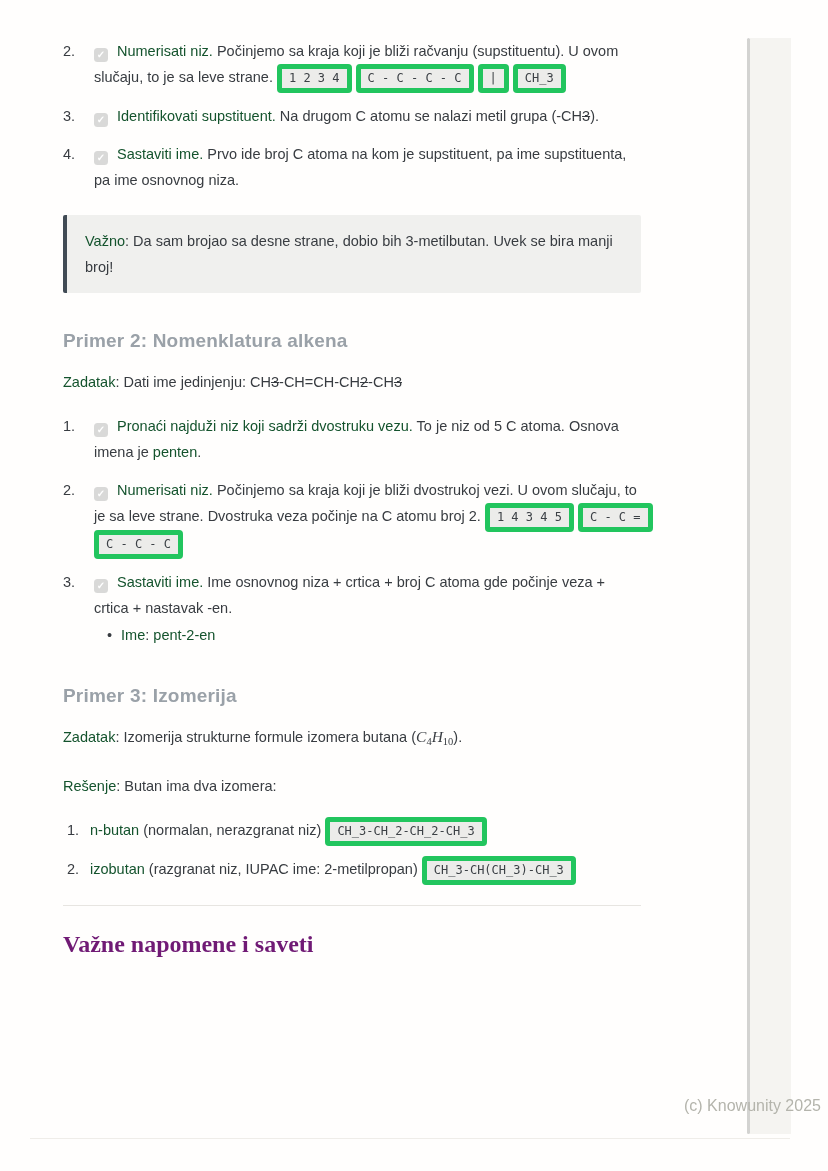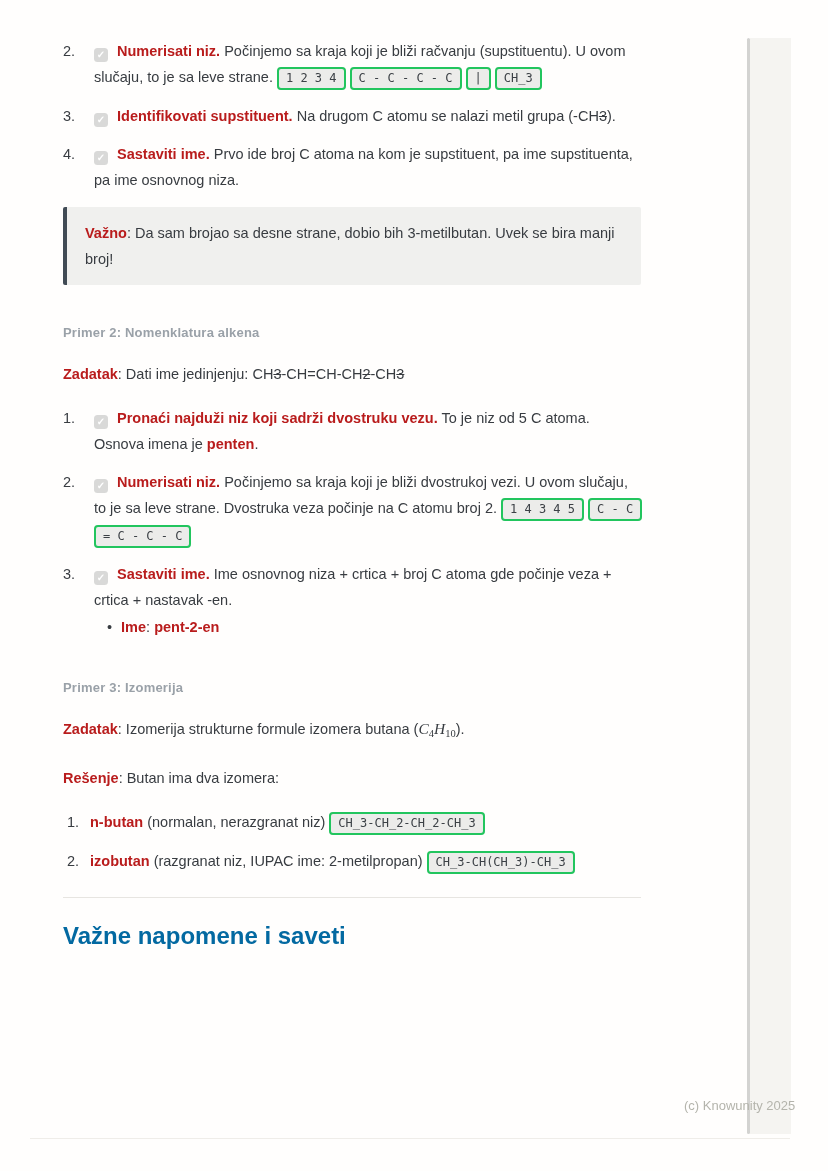--- a/index.html
+++ b/index.html
@@ -14,46 +14,46 @@
   .steps>li{position:relative;padding-left:31px;margin-bottom:12px;}
   .steps .num{position:absolute;left:0;top:0;color:#383c41;}
   .plain>li{position:relative;padding-left:27px;margin-bottom:12px;}
   .plain .num{position:absolute;left:4px;top:0;}
   .checkbox{
     display:inline-block;width:14px;height:14px;background:#d9d9d8;
     border-radius:3.5px;margin-right:9px;vertical-align:-2px;text-align:center;
     cursor:default;
   }
   .check{display:block;color:#ffffff;font-size:10px;line-height:14px;font-weight:700;}
-  .b{font-weight:700;color:#b91c1c;}
+  .b{font-weight:400;color:#14532d;}
   code.chip{
     font-family:"DejaVu Sans Mono","Liberation Mono",monospace;
     font-size:12px;color:#3c4146;background:#ececea;
-    border:2px solid #22c55e;border-radius:4px;padding:2px 7px 3px;
+    border:5px solid #22c55e;border-radius:4px;padding:2px 7px 3px;
     white-space:normal;box-decoration-break:clone;-webkit-box-decoration-break:clone;
   }
   .sub{padding-left:13px;margin-top:1px;}
   .bullet{margin-right:9px;color:#383c41;}
   .callout{
     background:#f0f0ee;border-left:4px solid #414b55;border-radius:2px;
-    padding:13px 18px;margin:14px 0 24px;
+    padding:13px 18px;margin:22px 0 24px;
   }
   h3.primer{
-    color:#9aa1a8;font-size:13px;font-weight:600;line-height:24px;
+    color:#9aa1a8;font-size:19px;font-weight:600;line-height:24px;
     margin:36px 0 16px;letter-spacing:.2px;
   }
   p{margin:0 0 18px;}
   .strike{text-decoration:line-through;}
   .math{font-family:"Liberation Serif",serif;font-style:italic;font-size:15.5px;}
   .msub{font-family:"Liberation Serif",serif;font-style:normal;font-size:10.5px;vertical-align:-3px;}
   .divider{border:none;border-top:1px solid #e7e5e1;margin:22px 0 24px;width:100%;}
-  h2.next{color:#0369a1;font-size:24px;font-weight:700;line-height:28px;margin:0;}
+  h2.next{color:#701a75;font-size:24px;font-weight:700;line-height:28px;margin:0;font-family:Liberation Serif, serif;}
   .side-panel{position:absolute;left:750px;top:38px;width:41px;height:1096px;background:#f5f4f1;}
   .scroll-line{position:absolute;left:747px;top:38px;width:3px;height:1096px;background:#d3d3d1;border-radius:2px;cursor:pointer;}
-  .watermark{position:absolute;left:684px;top:1100px;font-size:13px;line-height:12px;color:#b4b4ac;z-index:5;}
+  .watermark{position:absolute;left:684px;top:1100px;font-size:16px;line-height:12px;color:#b4b4ac;z-index:5;}
   .card-bottom{position:absolute;left:30px;top:1138px;width:760px;height:1px;background:#efede9;}
 </style>
 </head>
 <body>
 
 <div class="content">
 
   <ol class="steps">
     <li>
       <span class="num">2.</span><span class="checkbox"><span class="check">✓</span></span><span class="b">Numerisati niz.</span>

